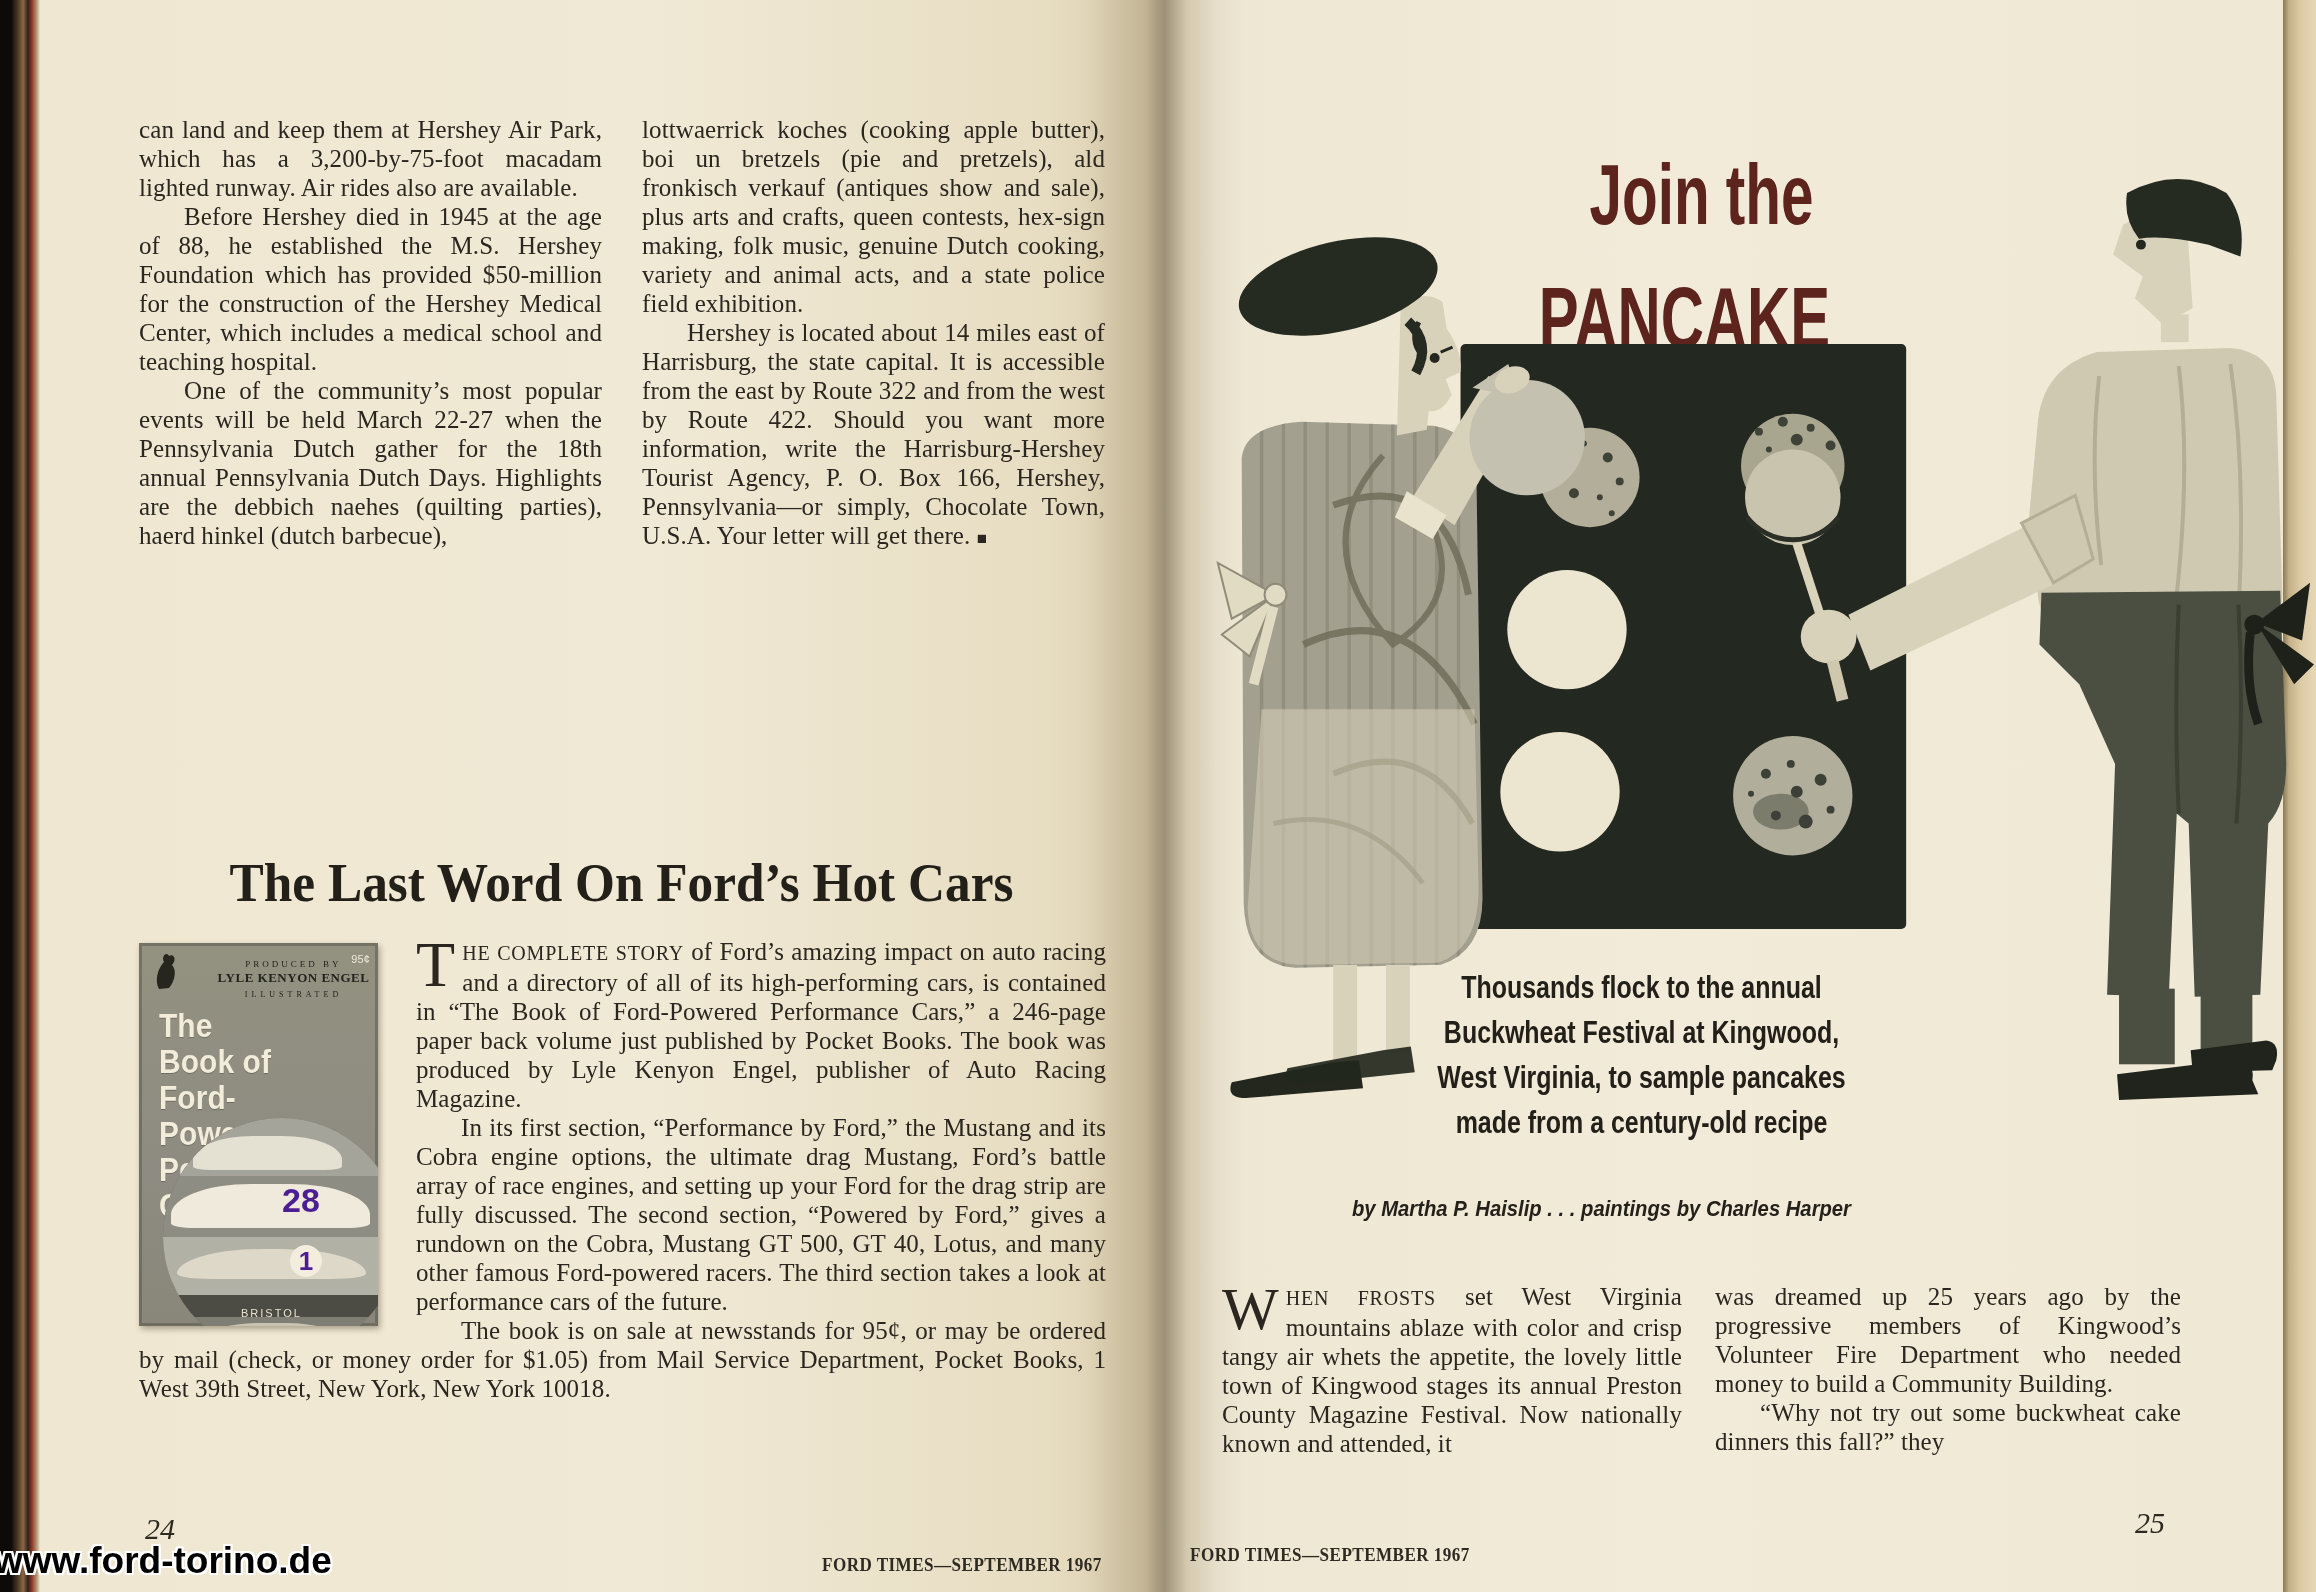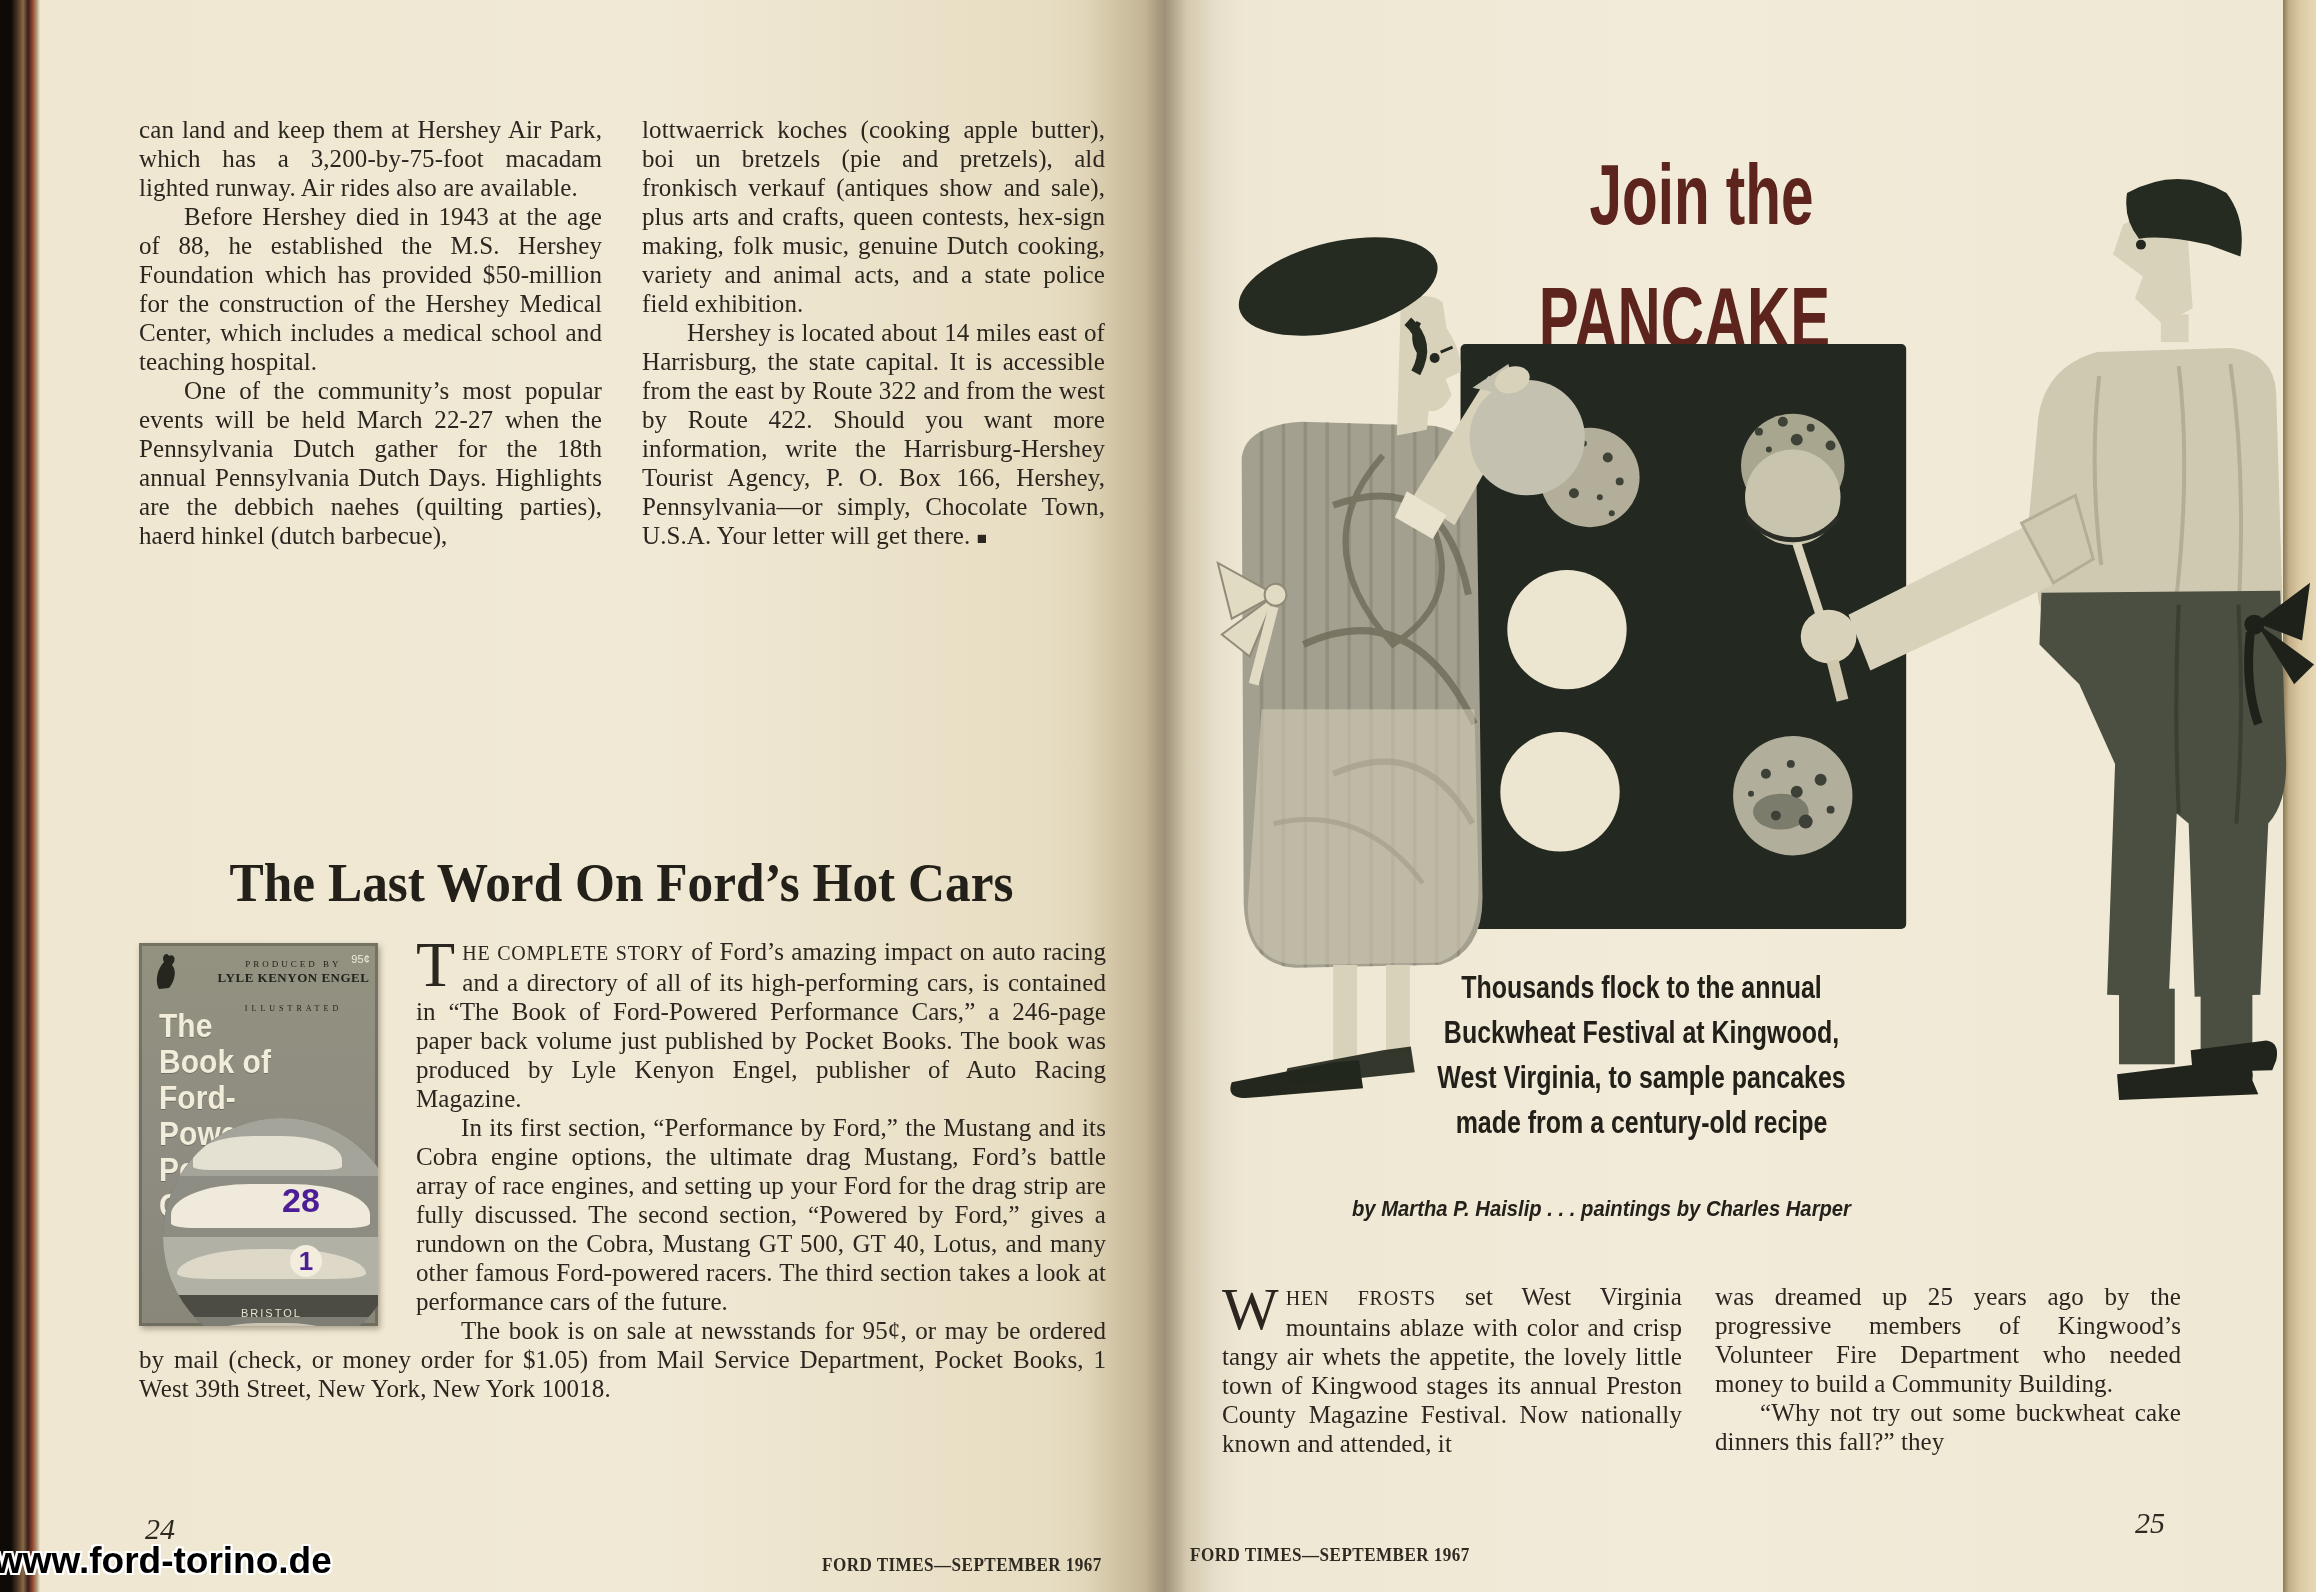--- a/index.html
+++ b/index.html
@@ -31,21 +31,21 @@
     font-size:54px;font-weight:bold;transform:scaleX(.95);transform-origin:center;
     font-family:"Liberation Serif",serif;color:#23201a;}
   #book-section{left:139px;top:937px;width:967px;}
   #book-cover{float:left;width:239px;height:383px;margin:6px 38px 16px 0;position:relative;
     background:linear-gradient(180deg,#93917f 0%,#8e8c82 60%,#898779 100%);
     box-shadow:inset 0 0 0 3px rgba(60,60,50,.35), 2px 3px 6px rgba(40,30,10,.35);overflow:hidden;}
   .cover-credits{position:absolute;right:6px;top:16px;width:157px;text-align:center;
     color:#23231e;font-family:Liberation Serif, serif;line-height:1.25;}
   .cover-credits .c1{font-size:9px;letter-spacing:3px;}
   .cover-credits .c2{font-size:13px;font-weight:bold;letter-spacing:0.5px;}
-  .cover-credits .c3{font-size:8px;letter-spacing:4px;margin-top:17px;}
+  .cover-credits .c3{font-size:8px;letter-spacing:4px;margin-top:3px;}
   .cover-price{position:absolute;right:8px;top:2px;color:#f0ead9;font-size:11px;
     font-family:"Liberation Sans",sans-serif;}
   #cover-title{position:absolute;left:20px;top:64px;color:#f2ecdb;
     font-family:"Liberation Sans",sans-serif;font-weight:bold;font-size:34px;line-height:36px;
     transform:scaleX(.88);transform-origin:left top;text-shadow:0 1px 0 rgba(60,60,50,.4);}
   #cover-photo{position:absolute;left:24px;top:175px;width:237px;height:237px;border-radius:50%;
     background:#97968c;overflow:hidden;box-shadow:inset 0 0 0 2px rgba(50,50,40,.4);}
   .band{position:absolute;left:0;width:100%;}
   .car{position:absolute;border-radius:40% 40% 12% 12%/70% 70% 10% 10%;}
   .cover-num{position:absolute;font-family:"Liberation Sans",sans-serif;font-weight:bold;color:#4c1d95;}
@@ -80,21 +80,21 @@
 <div id="scan">
 
   <div id="page-left" class="abs"></div>
   <div id="page-right" class="abs"></div>
   <div id="gutter" class="abs"></div>
   <div id="edge-left" class="abs"></div>
   <div id="edge-right" class="abs"></div>
 
   <div class="col" style="left:139px;top:115px;width:463px;">
     <p>can land and keep them at Hershey Air Park, which has a 3,200-by-75-foot macadam lighted runway. Air rides also are available.</p>
-    <p class="indent">Before Hershey died in 1943 at the age of 88, he established the M.S. Hershey Foundation which has provided $50-million for the construction of the Hershey Medical Center, which includes a medical school and teaching hospital.</p>
+    <p class="indent">Before Hershey died in 1945 at the age of 88, he established the M.S. Hershey Foundation which has provided $50-million for the construction of the Hershey Medical Center, which includes a medical school and teaching hospital.</p>
     <p class="indent">One of the community’s most popular events will be held March 22-27 when the Pennsylvania Dutch gather for the 18th annual Pennsylvania Dutch Days. Highlights are the debbich naehes (quilting parties), haerd hinkel (dutch barbecue),</p>
   </div>
 
   <div class="col" style="left:642px;top:115px;width:463px;">
     <p>lottwaerrick koches (cooking apple butter), boi un bretzels (pie and pretzels), ald fronkisch verkauf (antiques show and sale), plus arts and crafts, queen contests, hex-sign making, folk music, genuine Dutch cooking, variety and animal acts, and a state police field exhibition.</p>
     <p class="indent"><span>Hershey is located about 14 miles east of Harrisburg, the state capital. It is accessible from the east by Route 322 and from the west by Route 422. Should you want more information, write the Harrisburg-Hershey Tourist Agency, P. O. Box 166, Hershey, Pennsylvania—or simply, Chocolate Town, U.S.A. Your letter will get there.</span> <span class="endmark">■</span></p>
   </div>
 
   <div id="section-title" class="abs">The Last Word On Ford’s Hot Cars</div>
 

